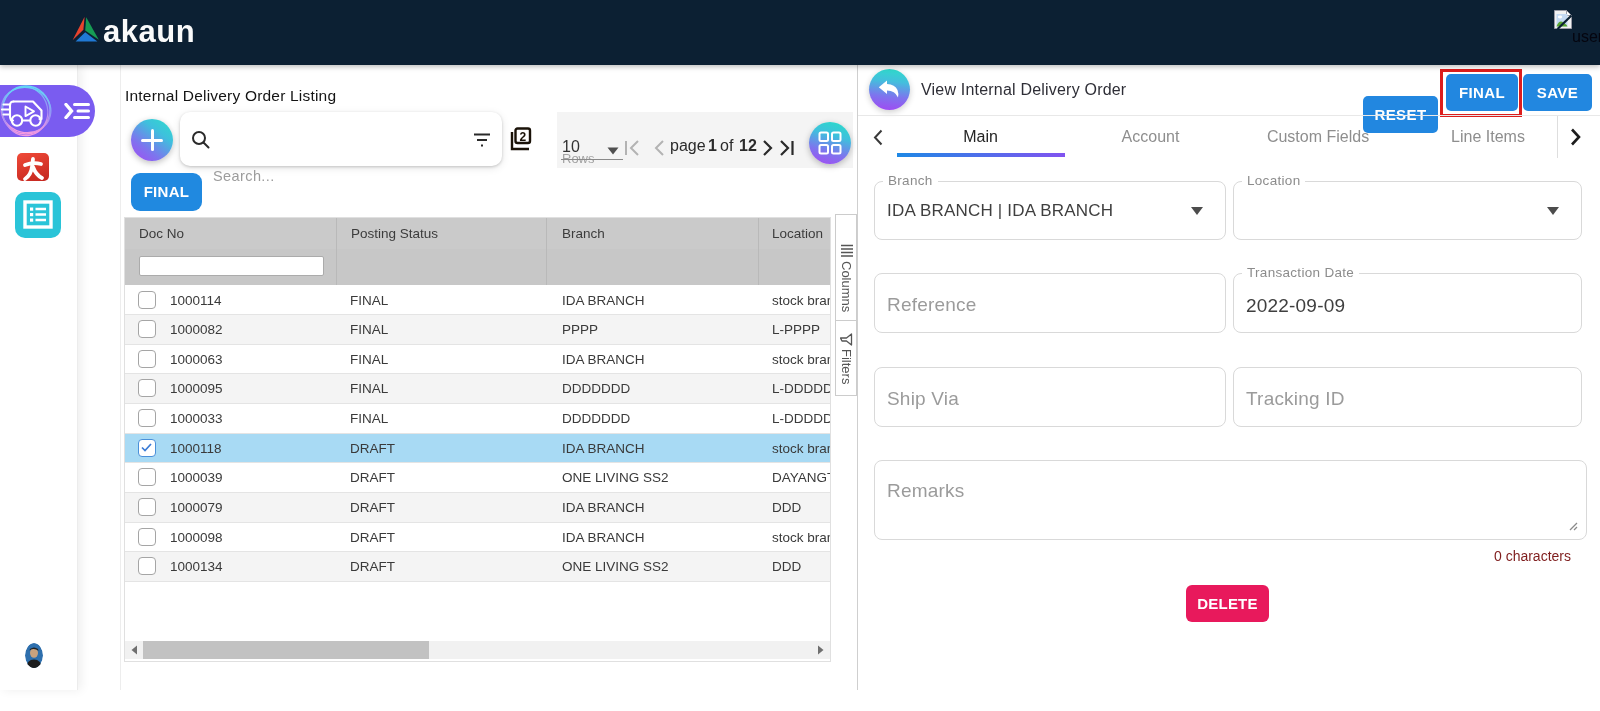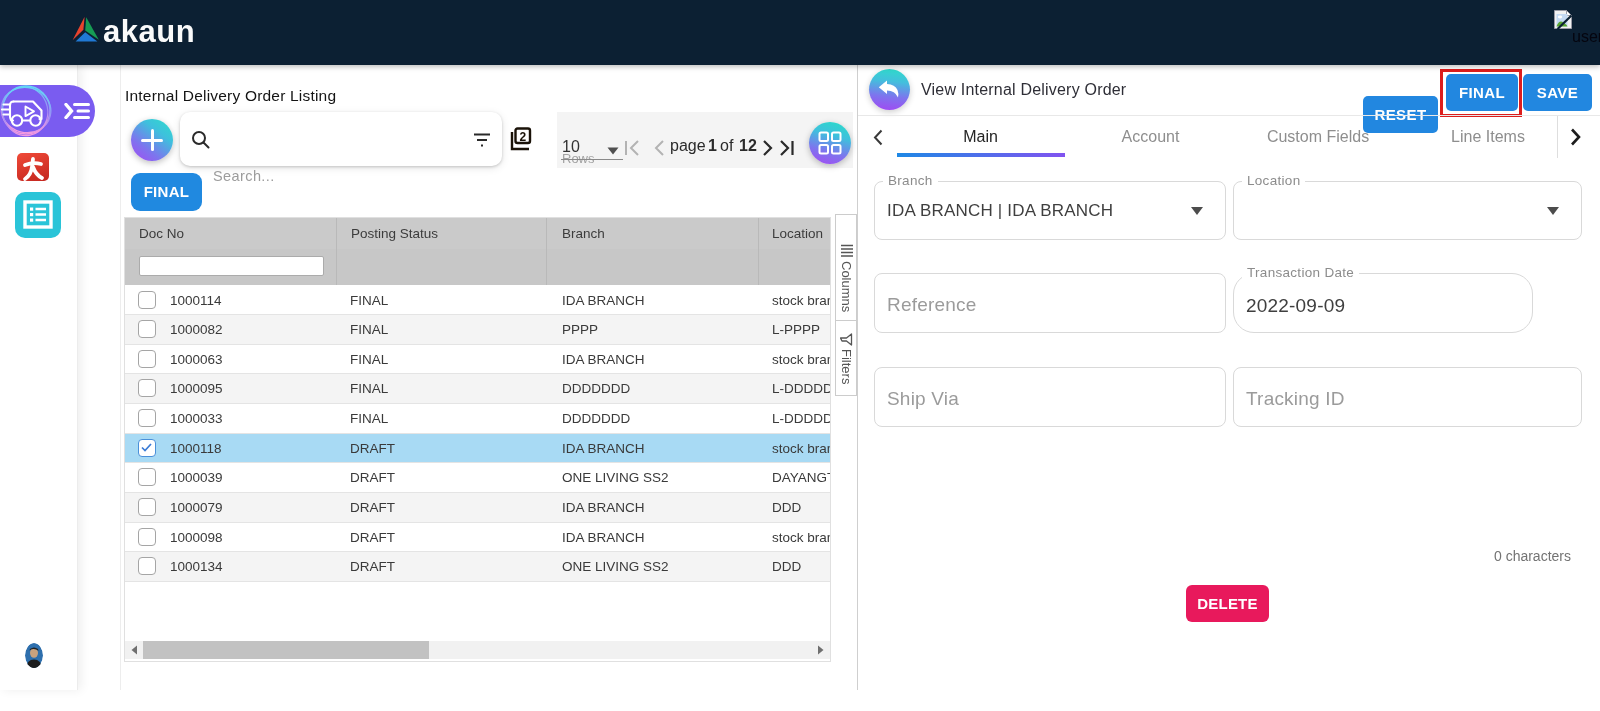--- a/index.html
+++ b/index.html
@@ -61,21 +61,21 @@
 #tabbar { position:absolute; left:0; top:50px; width:742px; height:42px; border-top:1px solid #e8e8e8; }
 .tab { position:absolute; top:0; height:42px; line-height:42px; font-size:16px; color:#8e8e8e; text-align:center; }
 #tab-main { color:#252525; }
 #tabunderline { position:absolute; left:39px; top:88px; width:168px; height:4px; background:linear-gradient(90deg,#1e88e5,#8153f0); }
 
 .fld { position:absolute; border:1px solid #d9d9d9; border-radius:8px; background:#fff; }
 .flbl { position:absolute; left:8px; top:-9px; background:#fff; padding:0 5px; font-size:13.5px; color:#8c8c8c; letter-spacing:0.3px; }
 .fval { position:absolute; left:12px; font-size:19px; color:#3f3f3f; letter-spacing:0.2px; }
 .fph { position:absolute; left:12px; font-size:19px; color:#9b9b9b; letter-spacing:0.2px; }
 .caret { position:absolute; width:0; height:0; border-left:6.5px solid transparent; border-right:6.5px solid transparent; border-top:8px solid #4c4c4c; }
-#chars { position:absolute; left:0; top:483px; width:713px; text-align:right; font-size:14px; color:#737373; }
+#chars { position:absolute; left:0; top:483px; width:713px; text-align:right; font-size:14px; color:#7f1d1d; }
 #delbtn { position:absolute; left:328px; top:520px; width:83px; height:37px; background:#e8195c; border-radius:6px; color:#fff; font-weight:bold; font-size:15px; text-align:center; line-height:37px; letter-spacing:0.2px; }
 </style>
 </head>
 <body>
 <div id="header">
   <svg class="abs" style="left:72px;top:16px" width="28" height="27" viewBox="0 0 28 27">
     <polygon points="12.6,0.8 0.6,24.2 11.4,13.8" fill="#e8432d"></polygon>
     <polygon points="14.2,1.2 13.2,14.6 26.8,23.8" fill="#169c54"></polygon>
     <polygon points="3.6,25.6 25.4,25.6 13.2,16.2" fill="#2079d4"></polygon>
   </svg>
@@ -356,25 +356,31 @@
     <span class="fval" style="top:19px;font-size:17px;">IDA BRANCH | IDA BRANCH</span>
     <span class="caret" style="right:22px;top:25px;"></span>
   </div>
   <div class="fld" style="left:375px;top:116px;width:349px;height:59px;">
     <span class="flbl">Location</span>
     <span class="caret" style="right:22px;top:25px;"></span>
   </div>
   <div class="fld" style="left:16px;top:208px;width:352px;height:60px;">
     <span class="fph" style="top:20px;">Reference</span>
   </div>
-  <div class="fld" style="left:375px;top:208px;width:300px;height:60px;border-radius:21px;">
+  <div class="fld" style="left:375px;top:208px;width:349px;height:60px;">
     <span class="flbl">Transaction Date</span>
     <span class="fval" style="top:21px;">2022-09-09</span>
   </div>
   <div class="fld" style="left:16px;top:302px;width:352px;height:60px;padding-left:27px;">
     <span class="fph" style="top:20px;">Ship Via</span>
   </div>
   <div class="fld" style="left:375px;top:302px;width:349px;height:60px;">
     <span class="fph" style="top:20px;">Tracking ID</span>
   </div>
+  <div class="fld" style="left:16px;top:395px;width:713px;height:80px;">
+    <span class="fph" style="top:19px;">Remarks</span>
+    <svg style="position:absolute;right:8px;bottom:8px;" width="12" height="12" viewBox="0 0 12 12">
+        <path d="M11 4 L4 11 M11 8 L8 11" stroke="#8a8a8a" stroke-width="1.3"></path>
+      </svg>
+  </div>
   <div id="chars">0 characters</div>
   <div id="delbtn">DELETE</div>
 </div>
 
 </body></html>

